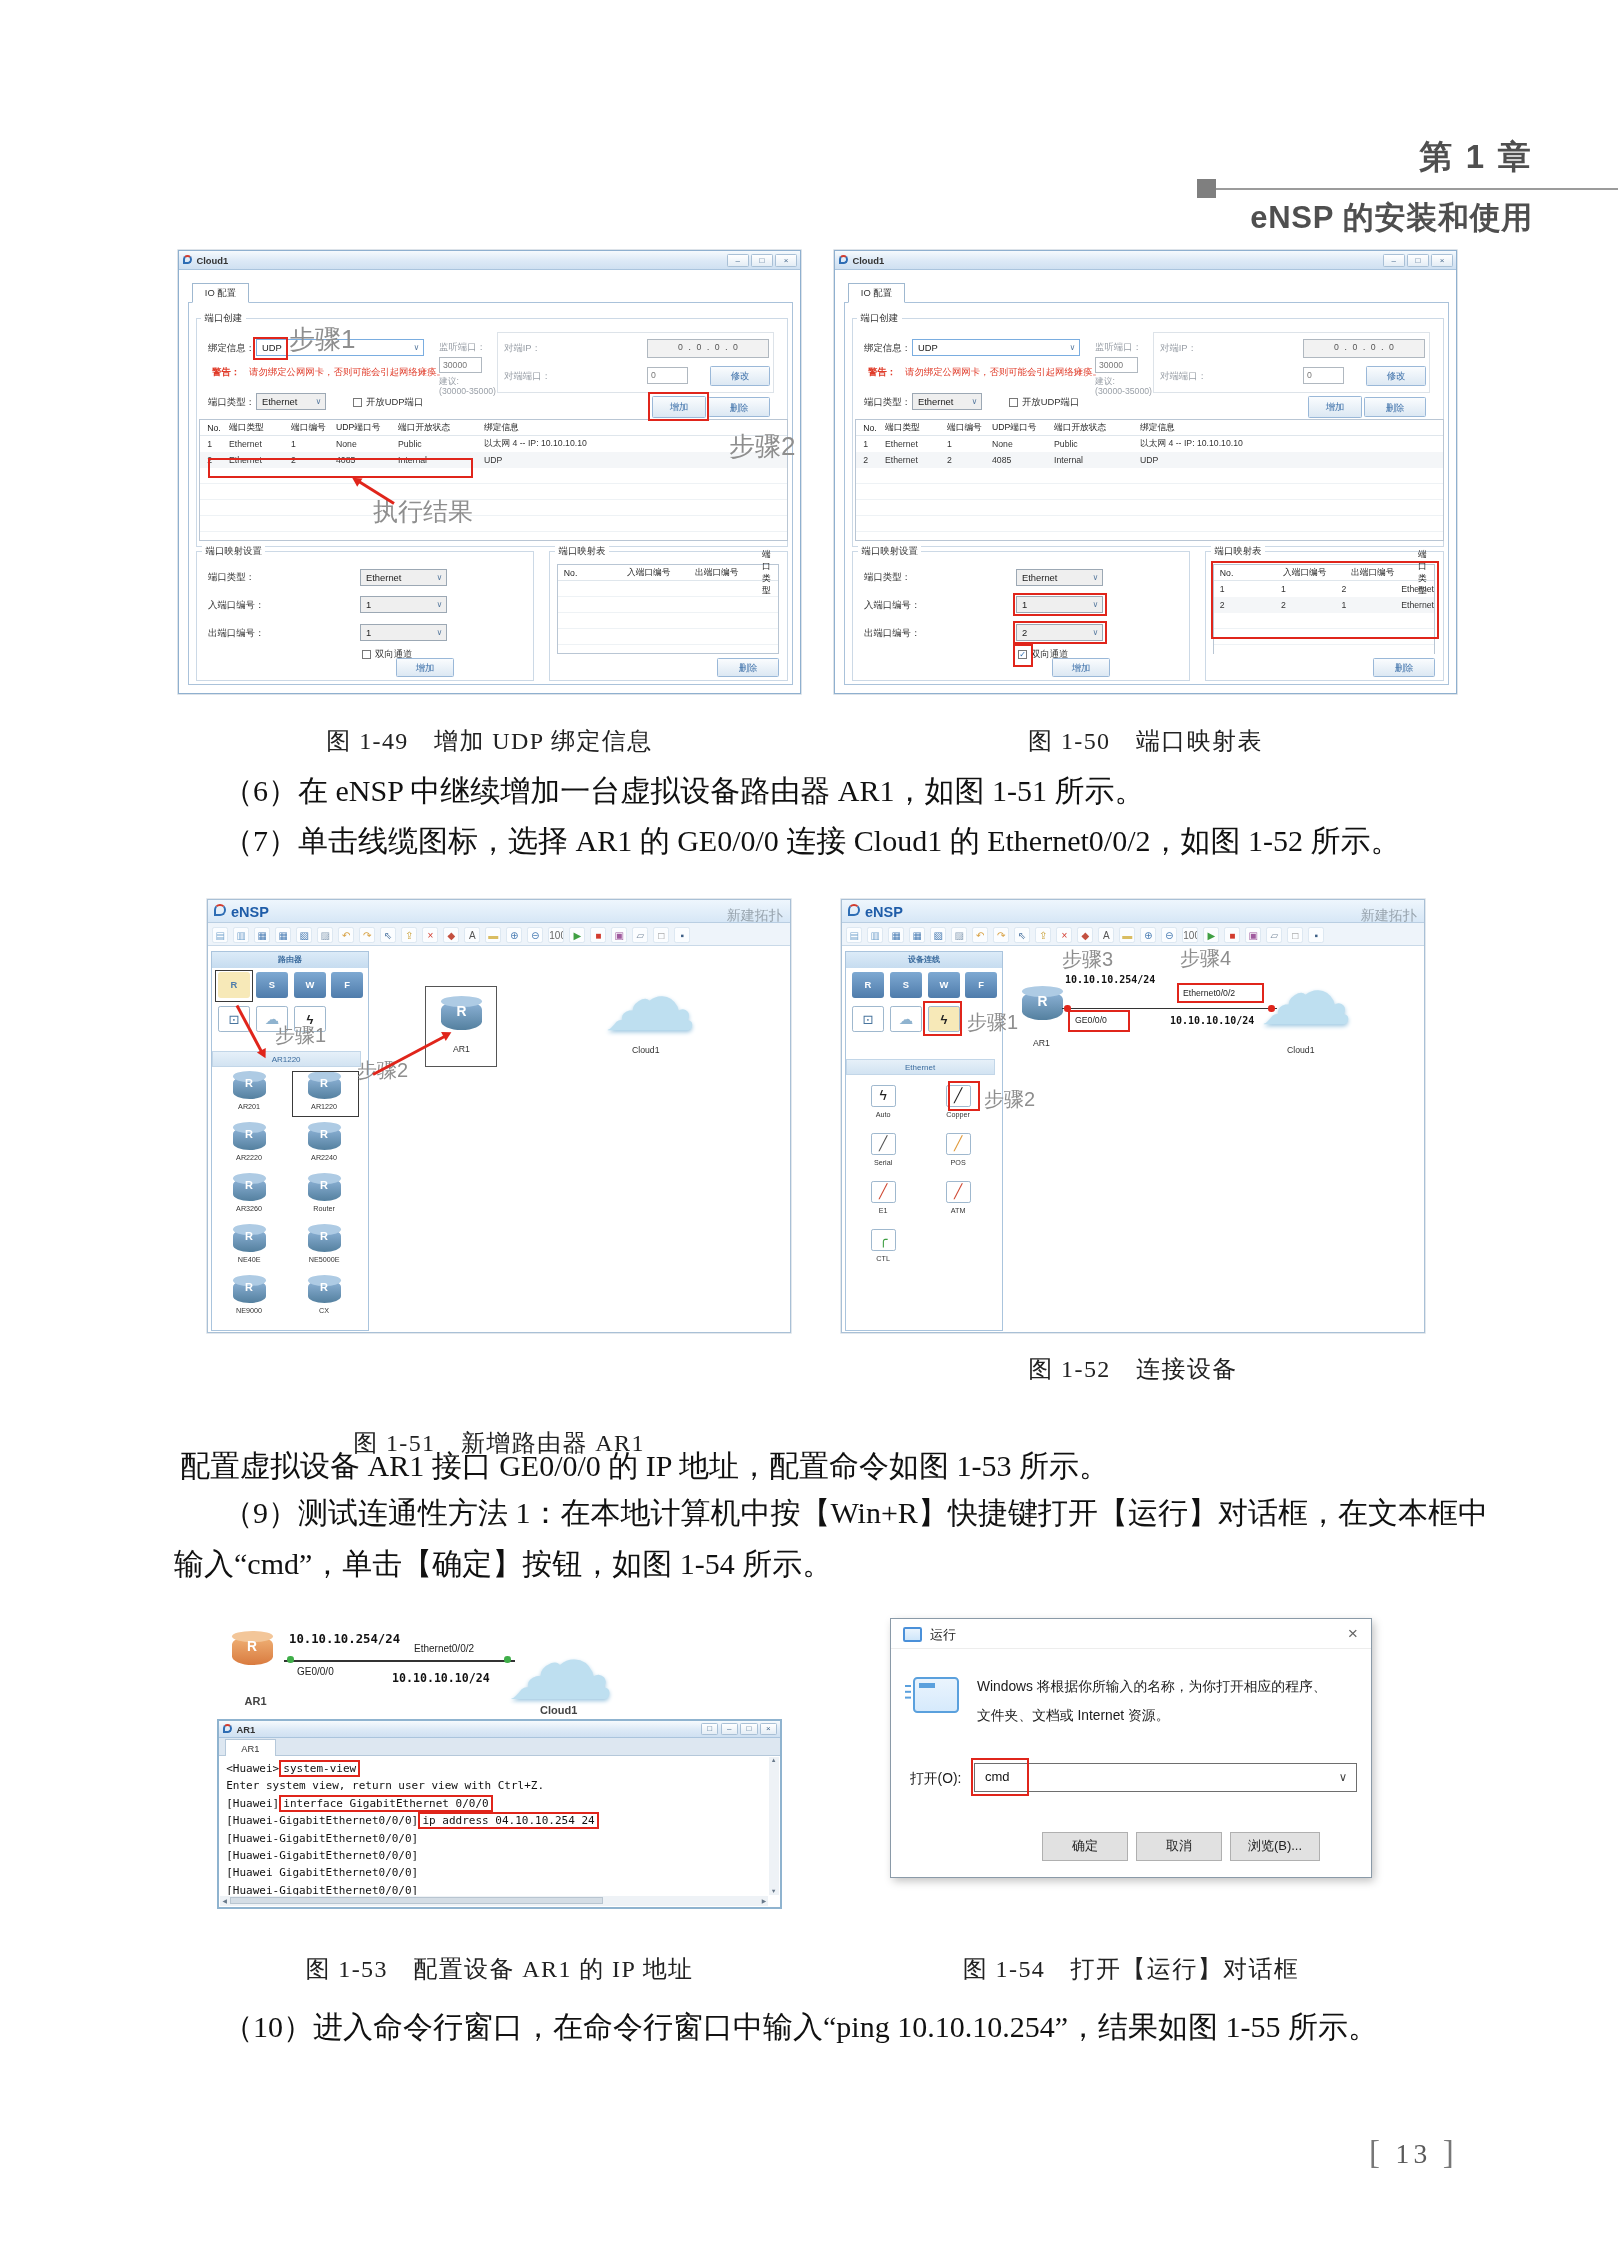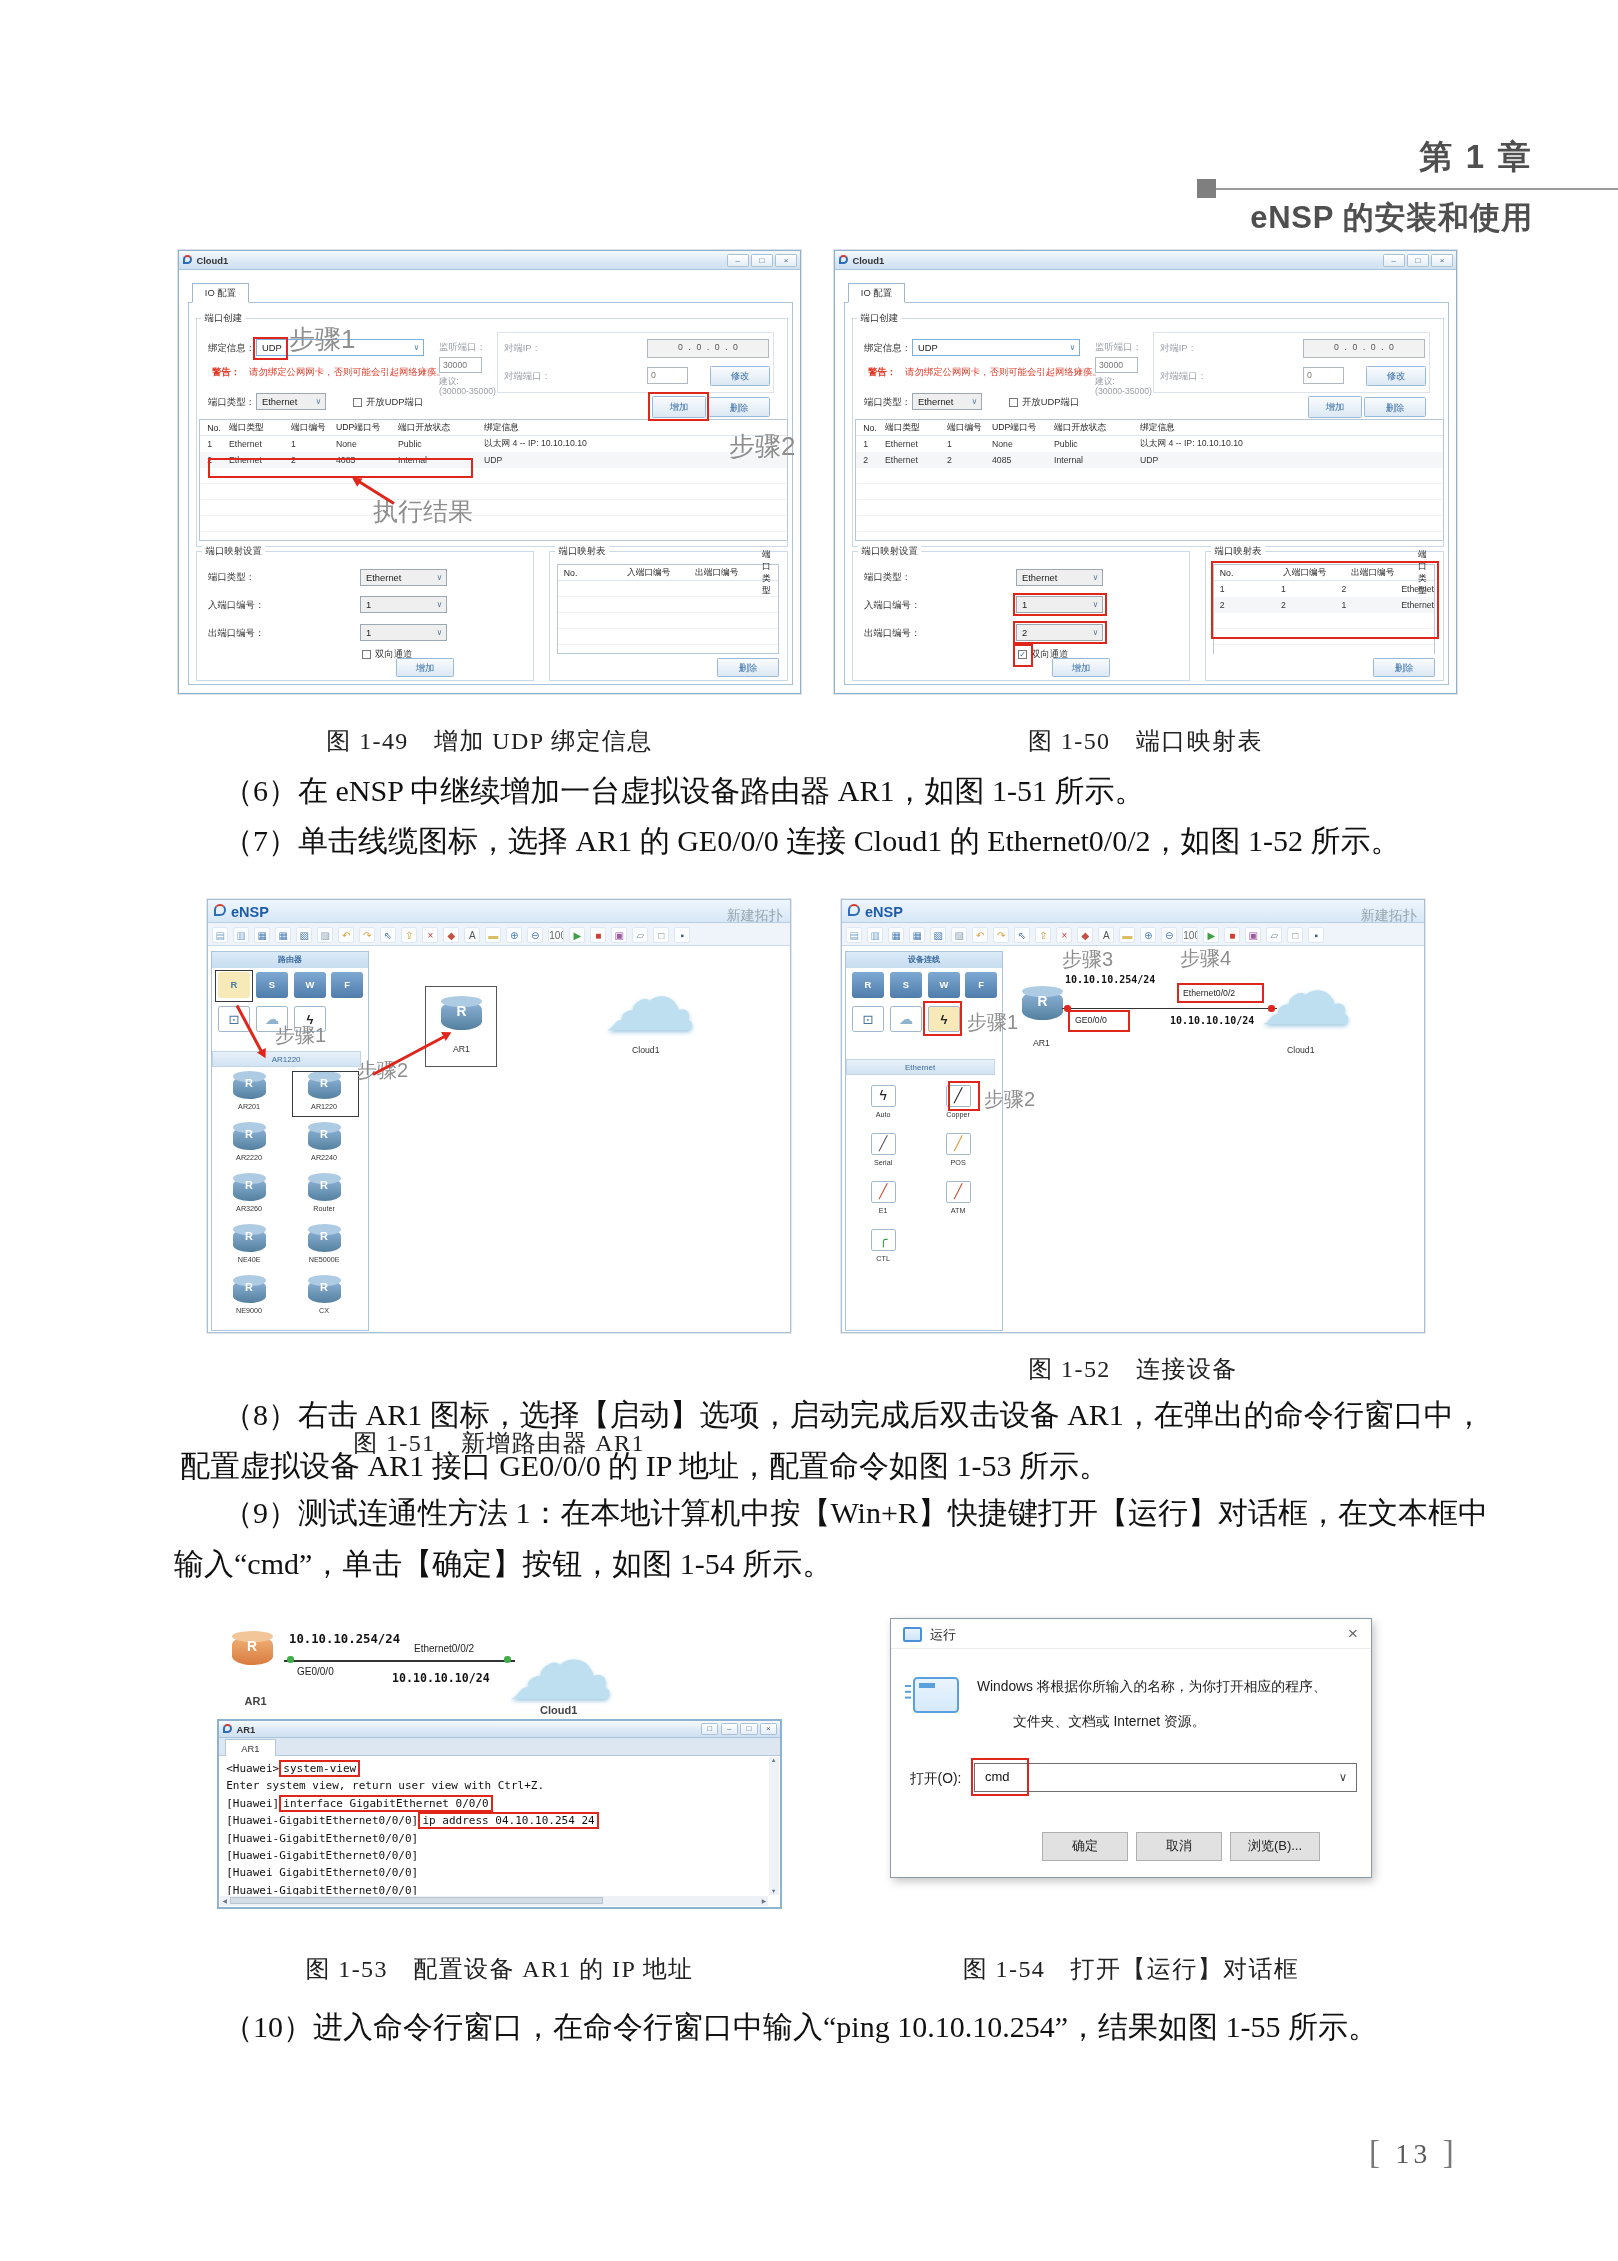--- a/index.html
+++ b/index.html
@@ -612,21 +612,20 @@
     <div class="iftxt abs" style="left:341px;top:88px;">Ethernet0/0/2</div>
     <div class="redbox" style="left:335px;top:83px;width:87px;height:20px;"></div>
     <div class="iplbl" style="left:328px;top:115px;font-size:10px;">10.10.10.10/24</div>
     <span class="cloudg" style="left:417px;top:45px;font-size:94px;">☁</span>
     <div class="nodelbl" style="left:445px;top:145px;">Cloud1</div>
   </div>
 
   <div class="abs fig-cap serif" style="left:207px;top:1427px;width:584px;">图 1-51　新增路由器 AR1</div>
   <div class="abs fig-cap serif" style="left:841px;top:1353px;width:584px;">图 1-52　连接设备</div>
 
-  <div class="abs body-par serif nowrap" style="left:223px;top:1395px;">（8）右击 AR1 图标，选择【启动】选项，启动完成后双击设备 AR1，在弹出的命令行窗口中，</div>
   <div class="abs body-par serif nowrap" style="left:180px;top:1446px;">配置虚拟设备 AR1 接口 GE0/0/0 的 IP 地址，配置命令如图 1-53 所示。</div>
   <div class="abs body-par serif nowrap" style="left:223px;top:1493px;">（9）测试连通性方法 1：在本地计算机中按【Win+R】快捷键打开【运行】对话框，在文本框中</div>
   <div class="abs body-par serif nowrap" style="left:174px;top:1544px;">输入“cmd”，单击【确定】按钮，如图 1-54 所示。</div>
 
   <div class="abs" style="left:217px;top:1620px;width:565px;height:290px;">
     <div class="cyl big orange" style="position:absolute;left:14.5px;top:16px;"></div>
     <div class="nodelbl" style="left:27.5px;top:75px;font-size:11px;font-weight:bold;color:#444;">AR1</div>
     <div class="iplbl" style="left:72px;top:11.6px;font-size:12.3px;">10.10.10.254/24</div>
     <div class="linkline" style="left:67px;top:40px;width:231px;height:2.2px;"></div>
     <div class="dot" style="left:70px;top:36px;background:#3fae49;"></div>
@@ -674,21 +673,21 @@
   </div>
 
   <div class="rundlg" style="left:890px;top:1618px;">
     <div class="rtitle">
       <span class="ricon"></span>
       <span class="rname">运行</span>
       <span class="rclose">×</span>
     </div>
     <div class="bigicon"></div>
     <div class="dsc" style="top:59px;">Windows 将根据你所输入的名称，为你打开相应的程序、</div>
-    <div class="dsc" style="top:94px;margin-left:36px;">文件夹、文档或 Internet 资源。</div>
+    <div class="dsc" style="top:88px;">文件夹、文档或 Internet 资源。</div>
     <div class="openl">打开(O):</div>
     <div class="rcombo">
       <span class="val">cmd</span>
       <span class="chev">∨</span>
     </div>
     <div class="redbox" style="left:80px;top:139px;width:58px;height:38px;border-width:2.9px;"></div>
     <div class="rbtn" style="left:151px;width:86px;">确定</div>
     <div class="rbtn" style="left:245px;width:86px;">取消</div>
     <div class="rbtn" style="left:339px;width:90px;">浏览(B)...</div>
   </div>

